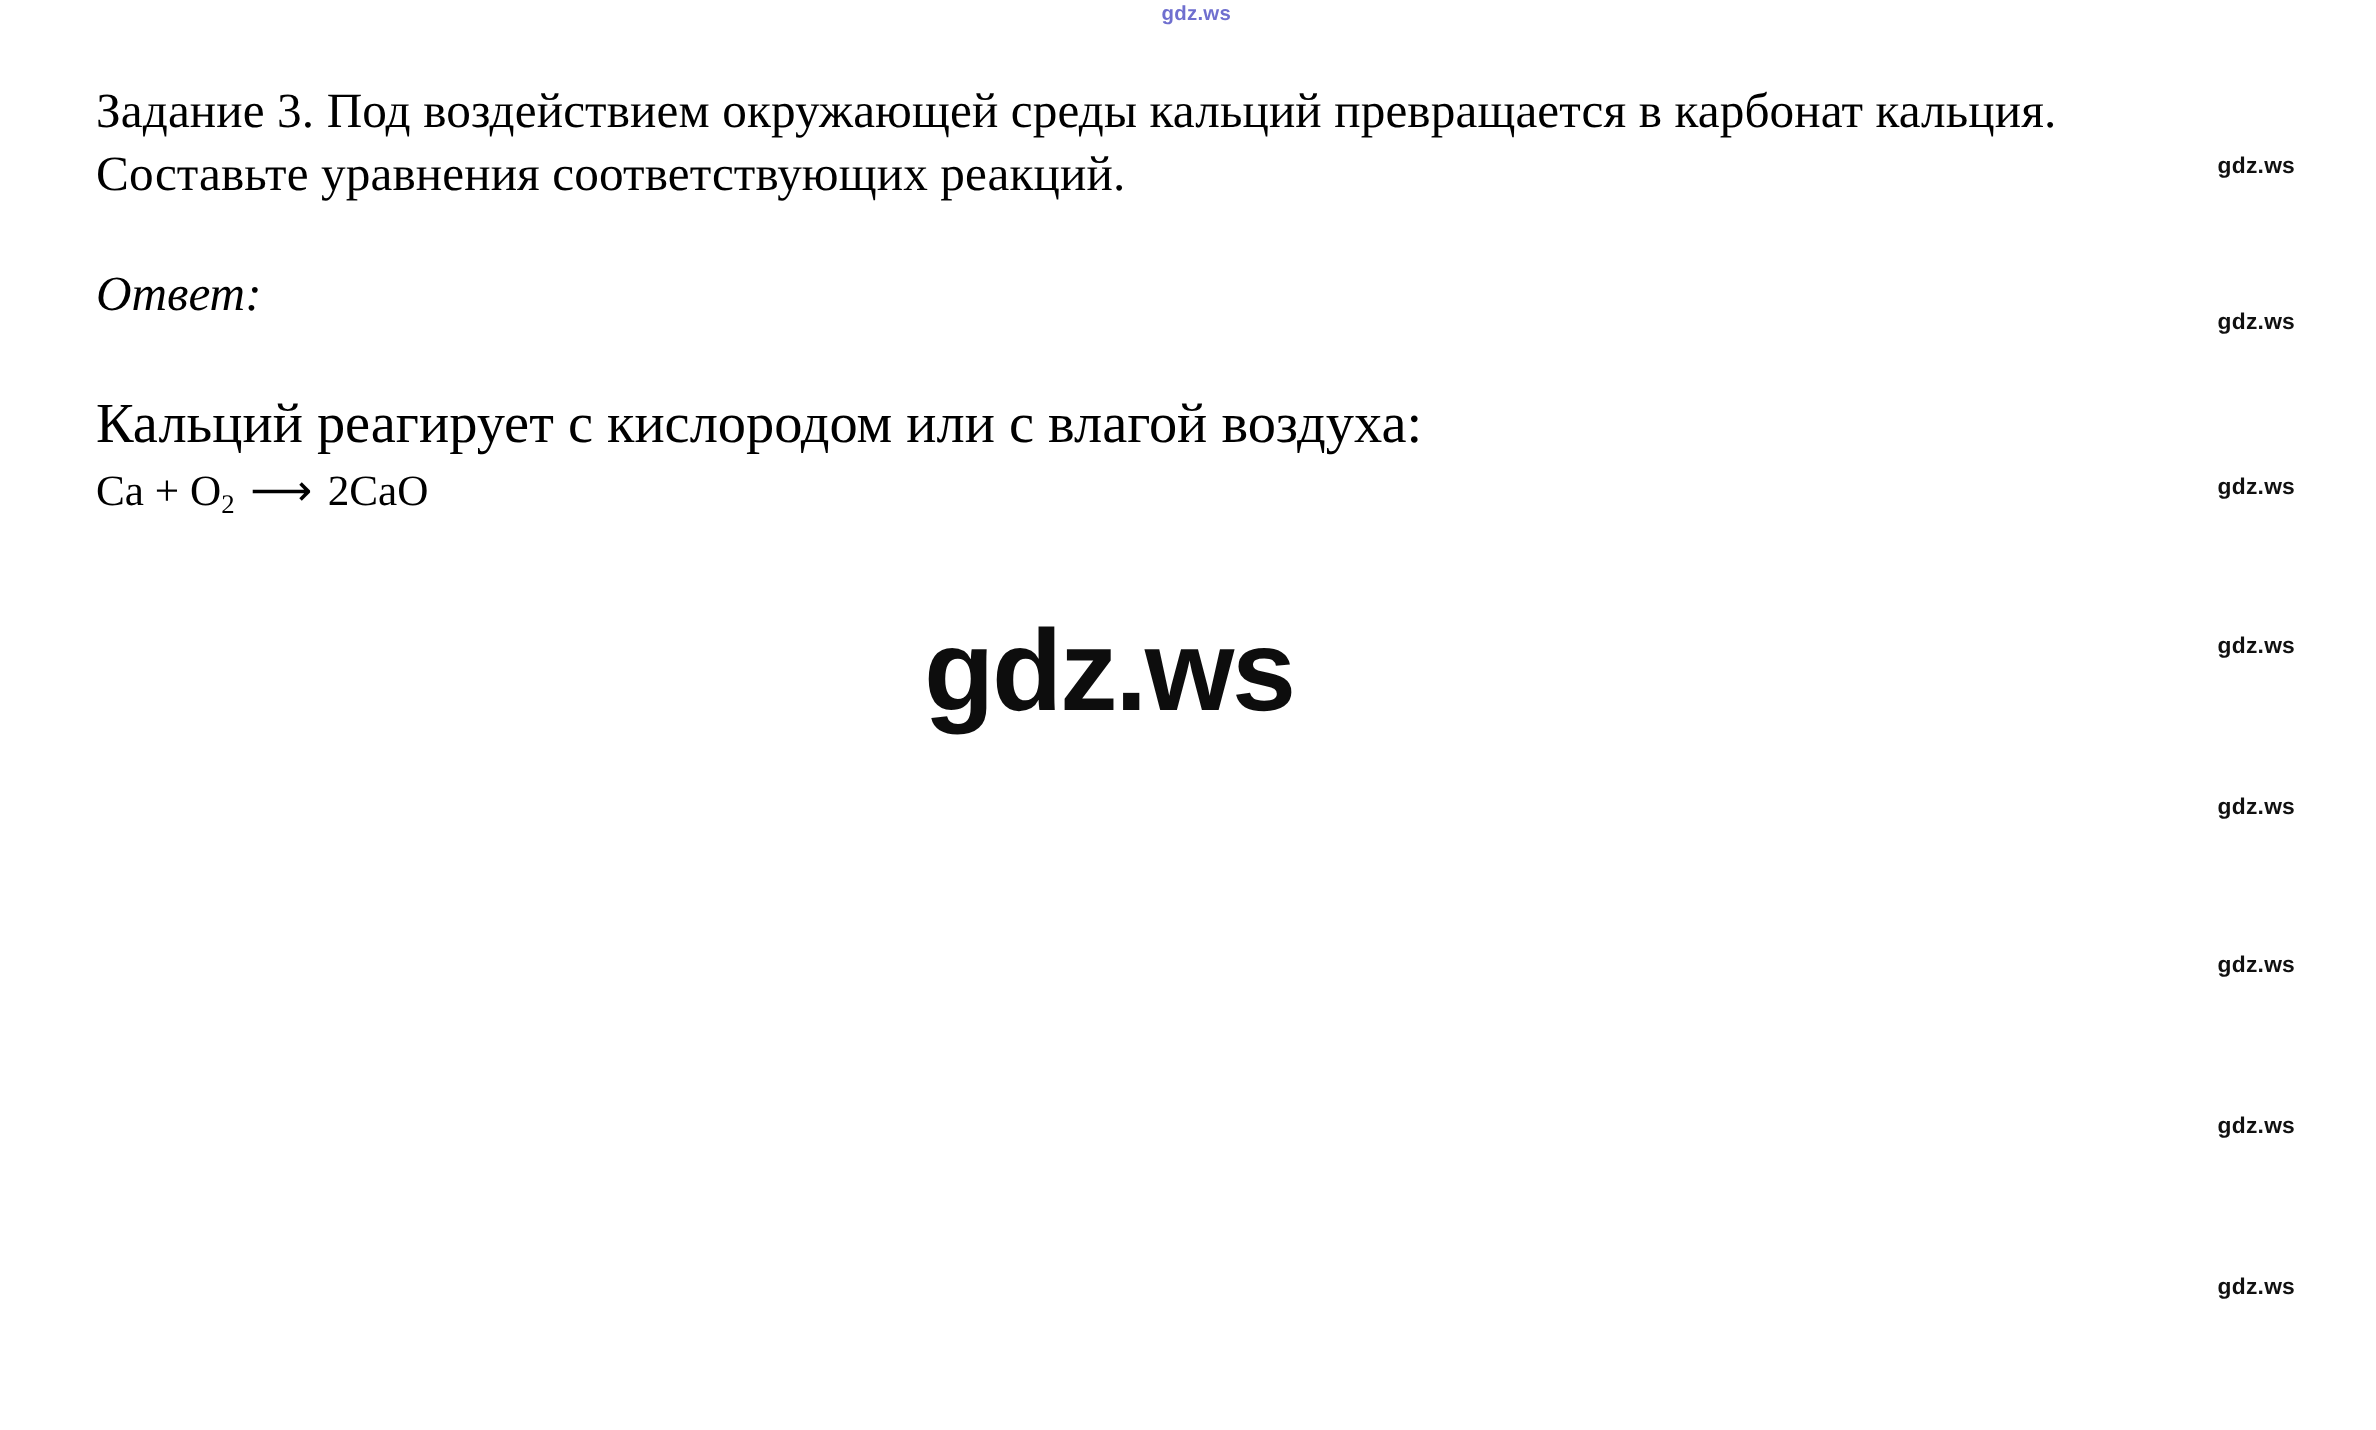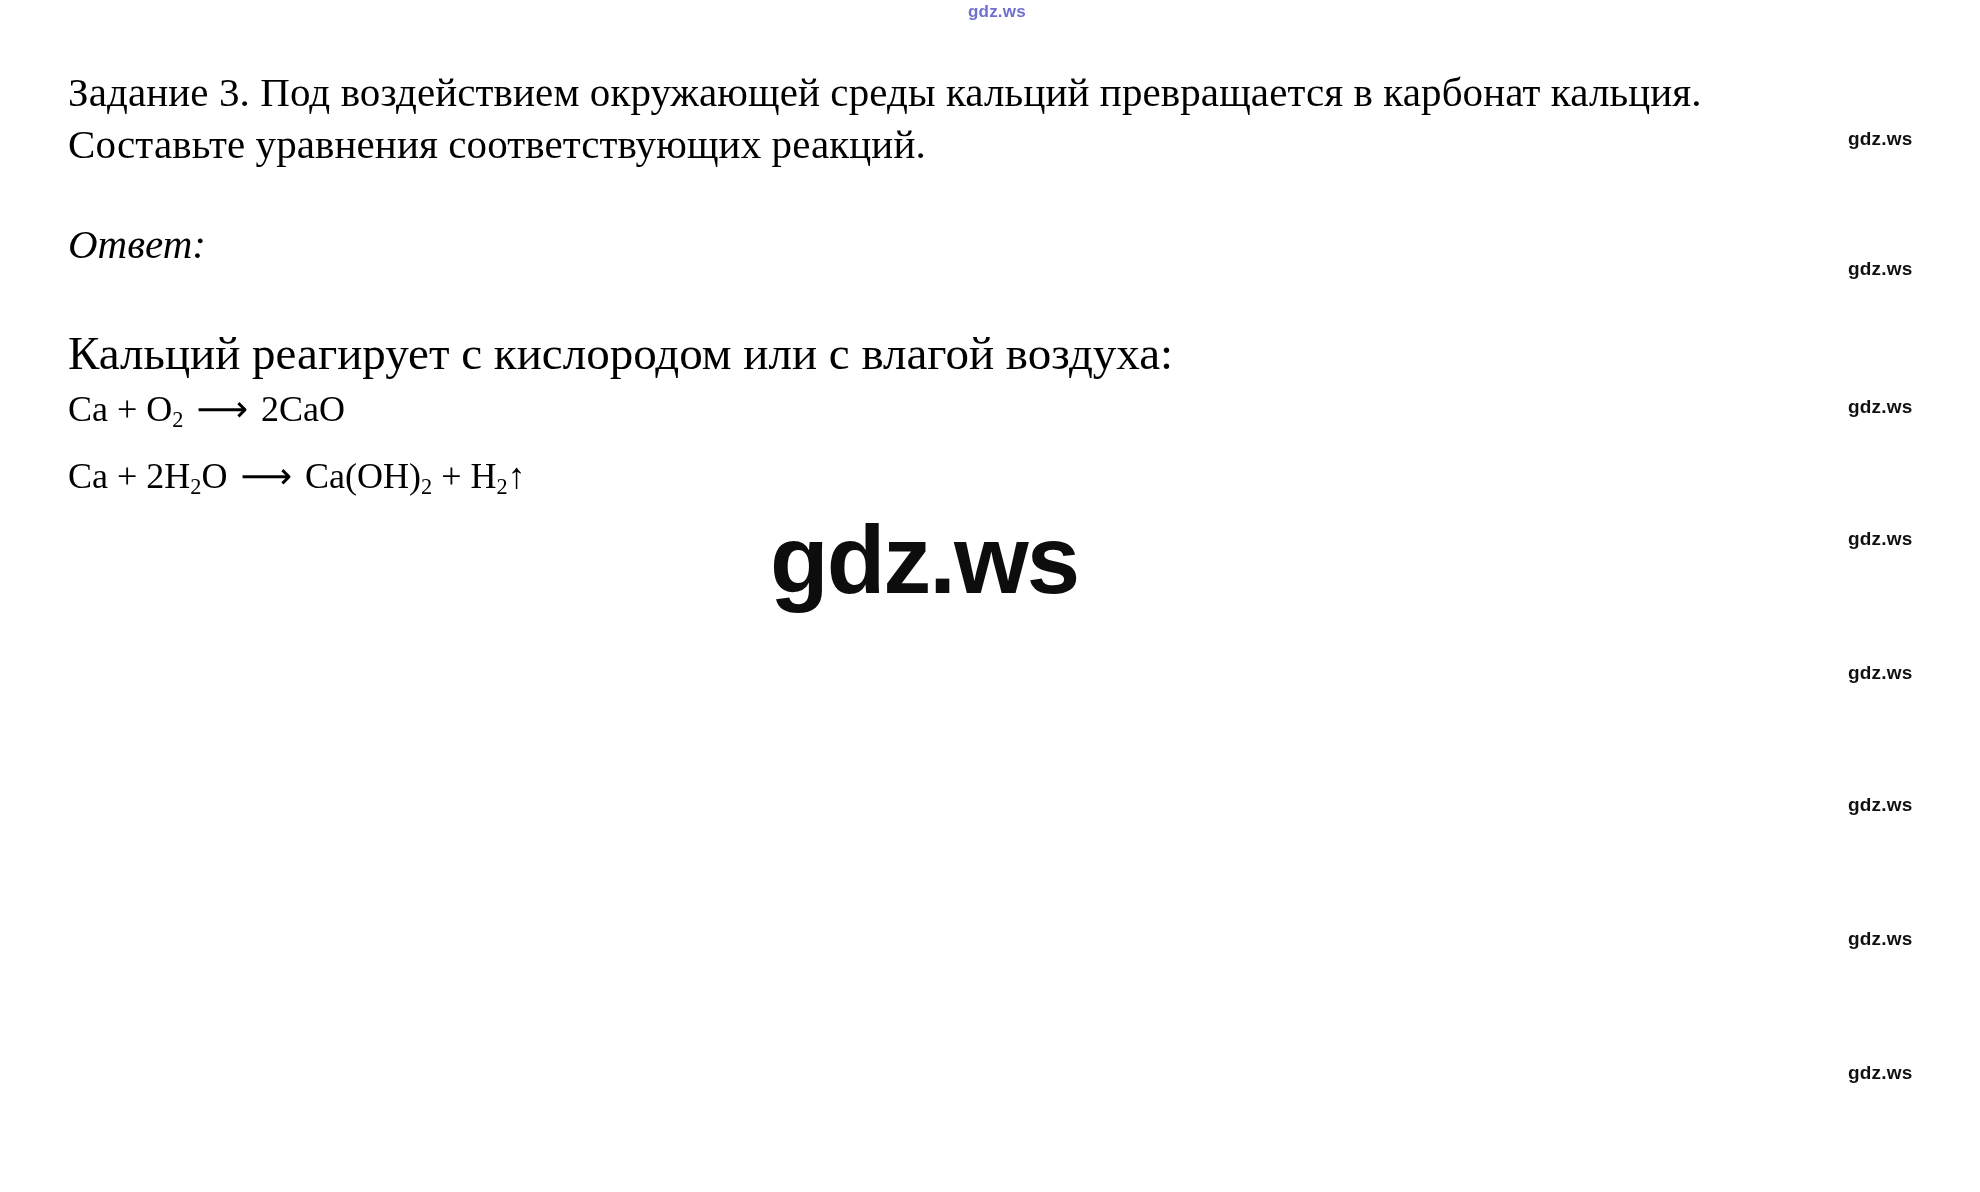--- a/index.html
+++ b/index.html
@@ -19,21 +19,21 @@
   .page {
     position: absolute;
     left: 0;
     top: 0;
     width: 1980px;
     height: 1160px;
   }
 
   .content {
     position: absolute;
-    left: 68px;
+    left: 80px;
     top: 66px;
     width: 1820px;
   }
 
   .task-line {
     font-size: 41px;
     line-height: 52px;
     letter-spacing: 0.1px;
     width: 1810px;
   }
@@ -117,21 +117,20 @@
 
   <div class="content">
 
     <div class="task-line">Задание 3. Под воздействием окружающей среды кальций превращается в карбонат кальция. Составьте уравнения соответствующих реакций.</div>
 
     <div class="answer-label">Ответ:</div>
 
     <div class="block">
       <div class="para">Кальций реагирует с кислородом или с влагой воздуха:</div>
       <div class="eq">Ca + O<sub>2</sub> <span class="arrow">⟶</span> 2CaO</div>
-      <div class="eq">Ca + 2H<sub>2</sub>O <span class="arrow">⟶</span> Ca(OH)<sub>2</sub> + H<sub>2</sub>↑</div>
     </div>
 
     <div class="block gap-lg">
     </div>
 
 
   </div>
 
   <div class="wm-big">gdz.ws</div>
 

